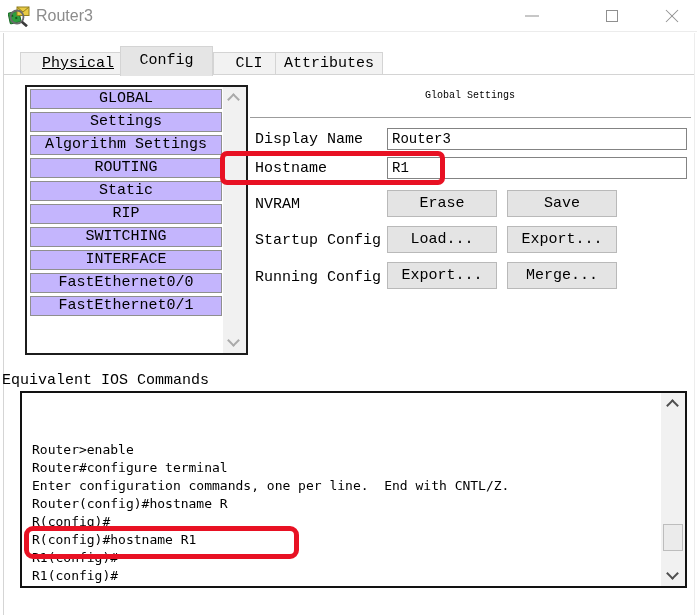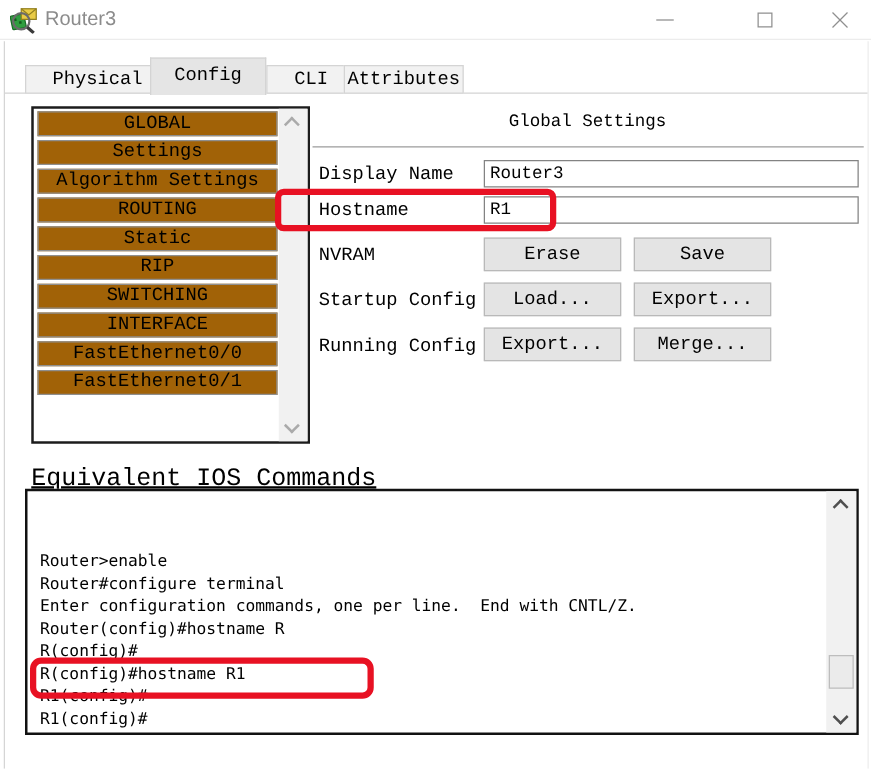--- a/index.html
+++ b/index.html
@@ -26,55 +26,55 @@
   .win-edge-l { position:absolute; left:3px; top:33px; width:1px; height:582px; background:#d5d5d5; }
   .win-edge-r { position:absolute; left:694px; top:33px; width:1px; height:582px; background:#ededed; }
 
   
   .tabline { position:absolute; left:4px; top:74px; width:690px; height:1px; background:#d4d4d4; }
   .tab { position:absolute; text-align:center; font-size:15px; cursor:pointer; }
   .tab.inactive { top:52px; height:23px; line-height:21px; background:#f2f2f2;
     border:1px solid #d4d4d4; z-index:1; }
   .tab.active { top:46px; height:30px; line-height:28px; background:#e5e5e5;
     border:1px solid #d4d4d4; border-bottom:none; z-index:2; }
-  .tab.t-physical { left:20px; width:116px; }
+  .tab.t-physical { left:20px; width:116px;text-decoration:underline; }
   .tab.t-config { left:120px; width:93px; }
   .tab.t-cli { left:213px; width:72px; }
-  .tab.t-attributes { left:275px; width:96px; }
+  .tab.t-attributes { left:275px; width:108px; }
 
   
   .side-panel { position:absolute; left:25px; top:85px; width:223px; height:270px;
     border:2px solid #1c1c1c; background:#fff; }
   .side-items { position:absolute; left:3px; top:2px; width:192px; }
-  .side-items > div { height:20px; line-height:18px; margin-bottom:3px; background:#a16207;
+  .side-items > div { height:20px; line-height:18px; margin-bottom:3px; background:#c4b5fd;
     border:1px solid #8f8f8f; text-align:center; font-size:15px; cursor:pointer;
     white-space:nowrap; overflow:hidden; }
   .side-scroll { position:absolute; right:0; top:0; width:23px; height:266px; background:#f1f1f1; }
   .chev { width:9px; height:9px; border-left:2px solid #aaaaaa; border-top:2px solid #aaaaaa; }
   .chev.up { transform:rotate(45deg); }
   .chev.down { transform:rotate(225deg); }
   .chev.dark { border-color:#4f4f4f; }
   .side-scroll .top { position:absolute; left:6px; top:8px; }
   .side-scroll .bot { position:absolute; left:6px; bottom:8px; }
 
   
   .gs-heading { position:absolute; left:250px; top:90px; width:440px; text-align:center;
-    font-size:14px; }
+    font-size:10px; }
   .gs-rule { position:absolute; left:250px; top:117px; width:441px; height:1px; background:#9c9c9c; }
   .gs-label { position:absolute; left:255px; font-size:15px; white-space:nowrap; }
   .gs-input { position:absolute; left:387px; width:300px; height:22px; border:1px solid #838383;
     background:#fff; font-family:"Liberation Mono","DejaVu Sans Mono",monospace; font-size:14px;
     padding:0 4px; outline:none; }
   .gs-btn { position:absolute; width:110px; height:27px; background:#e4e4e4;
     border:1px solid #b9b9b9; font-family:"Liberation Mono","DejaVu Sans Mono",monospace;
     font-size:15px; cursor:pointer; }
   .col1 { left:387px; } .col2 { left:507px; }
 
   
-  .ios-label { position:absolute; left:25px; top:372px; font-size:20px;text-decoration:underline; }
+  .ios-label { position:absolute; left:2px; top:372px; font-size:15px; }
   .terminal { position:absolute; left:20px; top:391px; width:667px; height:197px;
     border:2px solid #121212; background:#fff; }
   .term-lines { position:absolute; left:10px; top:48px; right:28px;
     font-family:"DejaVu Sans Mono","Liberation Mono",monospace; font-size:13px; }
   .term-lines > div { height:18px; line-height:18px; white-space:pre; }
   .term-scroll { position:absolute; right:0; top:0; width:24px; height:193px; background:#f1f1f1; }
   .term-scroll .top { position:absolute; left:7px; top:8px; }
   .term-scroll .bot { position:absolute; left:7px; bottom:8px; }
   .term-thumb { position:absolute; left:2px; top:131px; width:20px; height:27px;
     background:#ebebeb; border:1px solid #bdbdbd; cursor:grab; }

